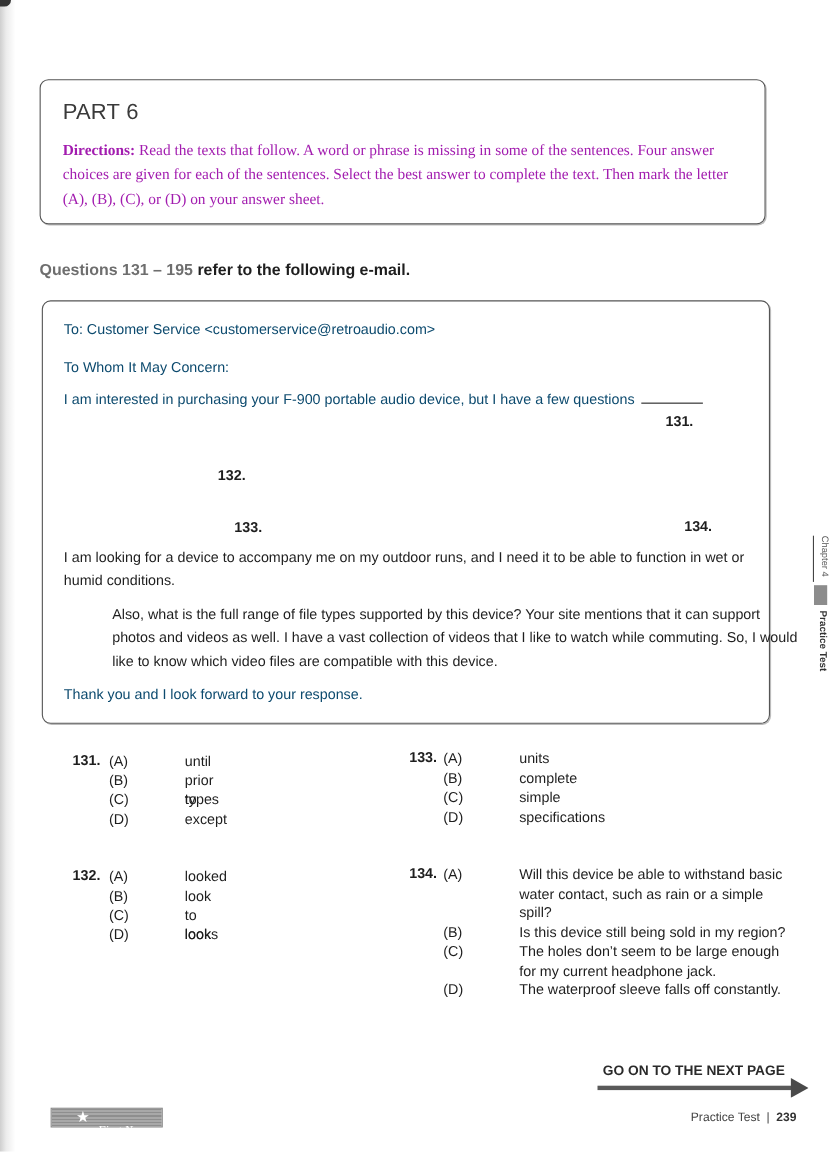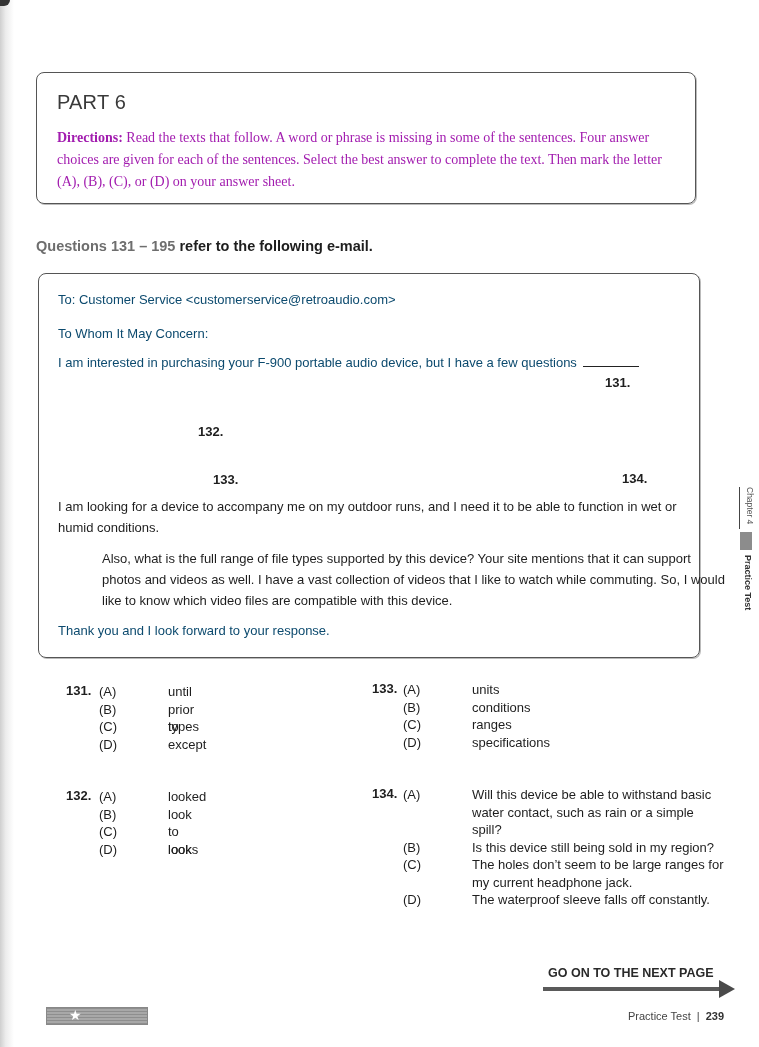--- a/index.html
+++ b/index.html
@@ -179,45 +179,45 @@
 </div>
 
 <div class="question" style="left:372px; top:681px;">
   <span class="q-num" style="left:0; top:0;">133.</span>
   <div class="opt" style="left:31px; top:0;">
       <span class="letter">(A)</span>
       <span class="text">units</span>
     </div>
   <div class="opt" style="left:31px; top:17.5px;">
       <span class="letter">(B)</span>
-      <span class="text">conditions</span>
+      <span class="text">complete</span>
     </div>
   <div class="opt" style="left:31px; top:35px;">
       <span class="letter">(C)</span>
-      <span class="text">ranges</span>
+      <span class="text">simple</span>
     </div>
   <div class="opt" style="left:31px; top:52.5px;">
       <span class="letter">(D)</span>
       <span class="text">specifications</span>
     </div>
 </div>
 
 <div class="question" style="left:372px; top:786px;">
   <span class="q-num" style="left:0; top:0;">134.</span>
   <div class="opt" style="left:31px; top:0; width:290px;">
       <span class="letter">(A)</span>
       <span class="text" style="width:255px;">Will this device be able to withstand basic water contact, such as rain or a simple spill?</span>
     </div>
   <div class="opt" style="left:31px; top:52.5px; width:290px;">
       <span class="letter">(B)</span>
       <span class="text" style="width:265px;">Is this device still being sold in my region?</span>
     </div>
   <div class="opt" style="left:31px; top:70px; width:290px;">
       <span class="letter">(C)</span>
-      <span class="text" style="width:255px;">The holes don’t seem to be large ranges for my current headphone jack.</span>
+      <span class="text" style="width:255px;">The holes don’t seem to be large enough for my current headphone jack.</span>
     </div>
   <div class="opt" style="left:31px; top:105px; width:290px;">
       <span class="letter">(D)</span>
       <span class="text" style="width:265px;">The waterproof sleeve falls off constantly.</span>
     </div>
 </div>
 
 <div class="side-tab">
   <div class="side-chapter">Chapter 4</div>
   <div class="side-bar"></div>

